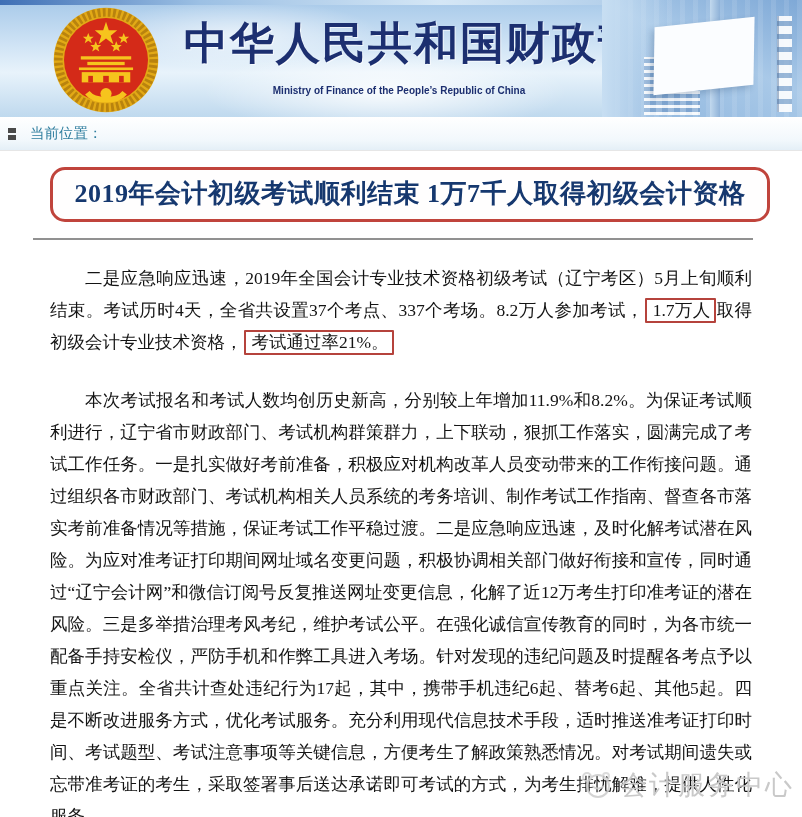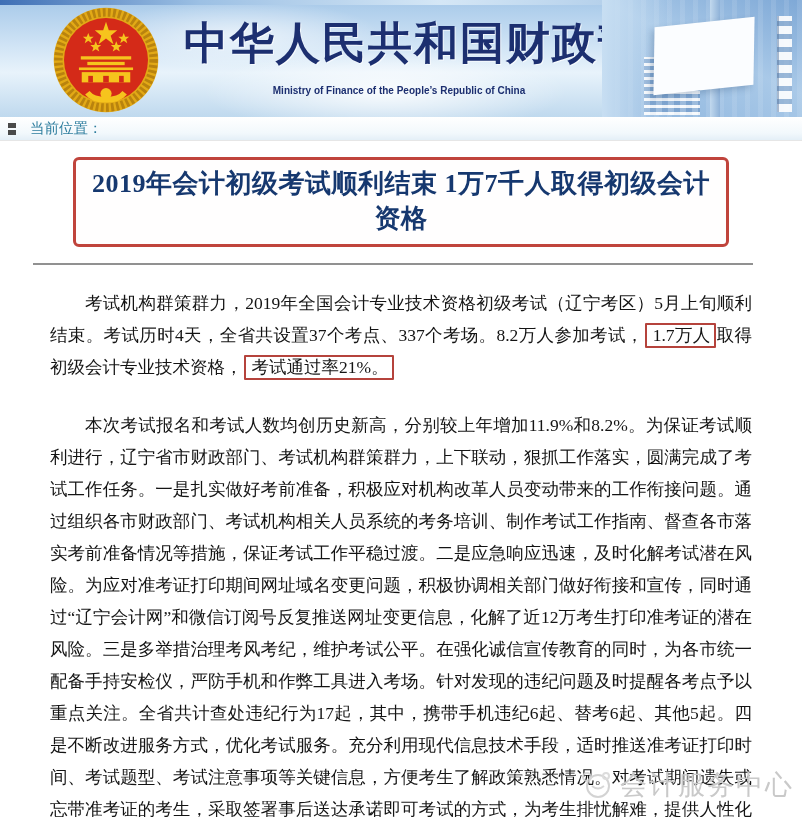--- a/index.html
+++ b/index.html
@@ -67,35 +67,35 @@
       repeating-linear-gradient(0deg, rgba(255,255,255,.9) 0 8px, rgba(140,170,205,.6) 8px 13px);
     border-left:2px solid rgba(90,120,160,.5);
   }
   .pillar {
     position:absolute; left:108px; top:0; width:10px; height:117px;
     background: linear-gradient(90deg,#c2d9ee,#8fb2d8);
   }
 
   
   .breadcrumb {
-    height:24px; display:flex; align-items:center;
+    height:34px; display:flex; align-items:center;
     background: linear-gradient(180deg,#ffffff 0%, #f2f8fc 70%, #e4eff7 100%);
     border-bottom:1px solid #e6e6e6;
     font-family:"Liberation Sans","DejaVu Sans",sans-serif;
     font-size:14.5px;
   }
   .crumb-bullet { width:8px; height:5px; background:#4a4a4a; box-shadow:0 7px 0 #4a4a4a; margin:-6px 14px 0 8px; }
   .crumb-label { color:#2e7d9e; margin-right:16px; }
   .crumb-path  { color:#333333; cursor:pointer; }
 
   
   .content { padding: 14px 50px 0 50px; }
   .article-title-box {
-    width: 656px; margin: 2px auto 0;
-    border: 3px solid #c0443c; border-radius: 6px;
+    width: 720px; margin: 2px auto 0;
+    border: 3px solid #c0443c; border-radius: 15px;
     text-align: center; padding: 6px 16px 8px;
     background:#fffefe;
   }
   .article-title {
     font-size: 26px; font-weight: bold; color: #16386f; letter-spacing: 0.5px;
   }
   .divider { width: 720px; height: 2px; background: #919191; margin: 16px 0 0 -17px; }
 
   .body-text { margin-top: 22px; font-size: 17.5px; line-height: 32px; color: #141414; text-align: justify; }
   .body-text p { margin: 0 0 26px 0; text-indent: 2em; }
@@ -156,21 +156,21 @@
     <span class="crumb-label">当前位置：</span>
   </div>
 
   <div class="content">
     <div class="article-title-box">
       <span class="article-title">2019年会计初级考试顺利结束 1万7千人取得初级会计资格</span>
     </div>
     <div class="divider"></div>
 
     <div class="body-text">
-      <p><span>考试机构群策群力，2019年全国会计专业技术资格初级考试（辽宁考区）5月上旬顺利结束。考试历时4天，全省共设置37个考点、337个考场。8.2万人参加考试，</span><span class="hl">1.7万人</span><span>取得初级会计专业技术资格，</span><span class="hl">考试通过率21%。</span></p>
+      <p><span>二是应急响应迅速，2019年全国会计专业技术资格初级考试（辽宁考区）5月上旬顺利结束。考试历时4天，全省共设置37个考点、337个考场。8.2万人参加考试，</span><span class="hl">1.7万人</span><span>取得初级会计专业技术资格，</span><span class="hl">考试通过率21%。</span></p>
       <p>本次考试报名和考试人数均创历史新高，分别较上年增加11.9%和8.2%。为保证考试顺利进行，辽宁省市财政部门、考试机构群策群力，上下联动，狠抓工作落实，圆满完成了考试工作任务。一是扎实做好考前准备，积极应对机构改革人员变动带来的工作衔接问题。通过组织各市财政部门、考试机构相关人员系统的考务培训、制作考试工作指南、督查各市落实考前准备情况等措施，保证考试工作平稳过渡。二是应急响应迅速，及时化解考试潜在风险。为应对准考证打印期间网址域名变更问题，积极协调相关部门做好衔接和宣传，同时通过“辽宁会计网”和微信订阅号反复推送网址变更信息，化解了近12万考生打印准考证的潜在风险。三是多举措治理考风考纪，维护考试公平。在强化诚信宣传教育的同时，为各市统一配备手持安检仪，严防手机和作弊工具进入考场。针对发现的违纪问题及时提醒各考点予以重点关注。全省共计查处违纪行为17起，其中，携带手机违纪6起、替考6起、其他5起。四是不断改进服务方式，优化考试服务。充分利用现代信息技术手段，适时推送准考证打印时间、考试题型、考试注意事项等关键信息，方便考生了解政策熟悉情况。对考试期间遗失或忘带准考证的考生，采取签署事后送达承诺即可考试的方式，为考生排忧解难，提供人性化服务。</p>
 
     </div>
   </div>
 
   <div class="watermark">
     <svg class="wm-icon" viewBox="0 0 36 32">
       <circle cx="20" cy="17" r="11" fill="none" stroke="#cccccc" stroke-width="2"></circle>
       <circle cx="9" cy="8" r="4" fill="none" stroke="#d2d2d2" stroke-width="2"></circle>
       <circle cx="28" cy="7" r="3" fill="none" stroke="#d6d6d6" stroke-width="2"></circle>

